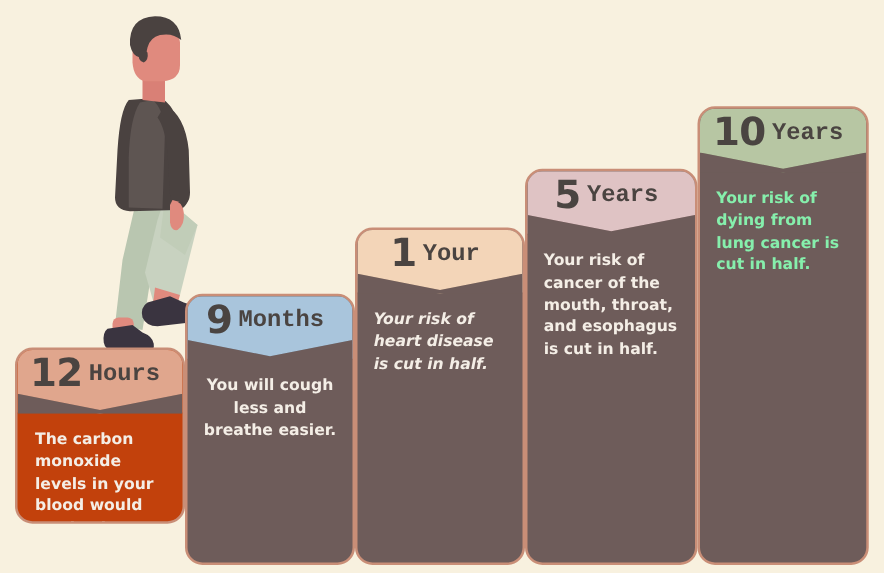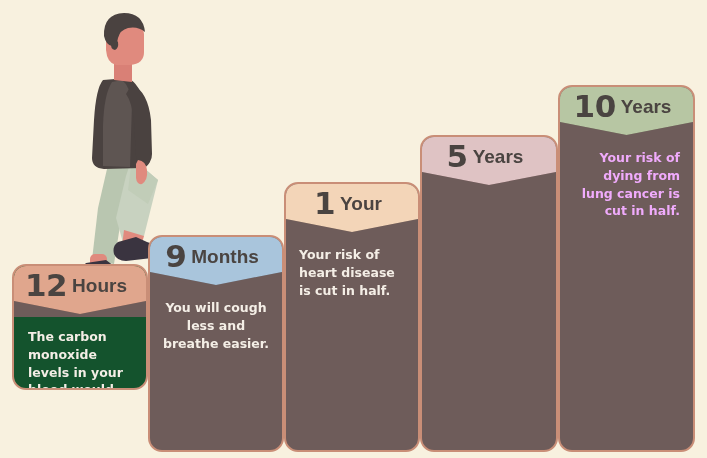--- a/index.html
+++ b/index.html
@@ -53,21 +53,21 @@
   }
   .card-header .num {
     font-family: "DejaVu Sans", sans-serif;
     font-weight: 700;
     font-size: 31px;
     line-height: 1;
     color: #4A4441;
     letter-spacing: -0.5px;
   }
   .card-header .unit {
-    font-family: Liberation Sans, sans-serif;
+    font-family: Liberation Mono, monospace;
     font-weight: 700;
     font-size: 19px;
     line-height: 1;
     color: #4A4441;
   }
   
   .notch {
     position: absolute;
     left: 0;
     bottom: -1px;
@@ -114,21 +114,21 @@
       <path d="M44 52 L62 52 L62 74 L44 72 Z" fill="#D98076"></path>
 
       <path d="M36 24 Q36 8 54 7 Q72 7 74 26 L74 44 Q74 56 60 57 L46 57 Q37 55 36 42 Z" fill="#E08A7E"></path>
 
       <path d="M34 28 Q33 6 54 5 Q73 5 75 24 Q68 18 58 20 Q50 22 48 30 Q47 38 42 38 Q36 37 34 28 Z" fill="#4A4240"></path>
       <path d="M41 34 Q45 30 48 34 Q49 40 45 42 Q40 41 41 34 Z" fill="#4A4240"></path>
     </svg>
   </div>
 
   <div id="cards">
-      <div class="card" style="left: 12px; top: 264px; width: 136px; height: 126px; background: #14532d; border-color: rgb(201, 142, 119);">
+      <div class="card" style="left: 12px; top: 278px; width: 136px; height: 141px; background: #c2410c; border-color: rgb(201, 142, 119);">
         <div class="card-header" style="height: 50px; background: rgb(224, 166, 141);">
           <span class="num">12</span>
           <span class="unit">Hours</span>
           <svg class="notch" viewBox="0 0 132 16" preserveAspectRatio="none">
             <path d="M0 0 L66 13 L132 0 L132 3 L66 16 L0 3 Z" fill="#CE9279"></path>
             <path d="M0 0 L66 13 L132 0 L132 16 L0 16 Z" fill="#6E5C5A"></path>
           </svg>
         </div>
         <div class="card-body" style="color: rgb(244, 238, 230); padding-left: 14px;">The carbon monoxide levels in your blood would get back to normal.</div>
       </div>
@@ -145,38 +145,39 @@
       </div>
       <div class="card" style="left: 284px; top: 182px; width: 136px; height: 270px; background: rgb(110, 92, 90); border-color: rgb(201, 142, 119);">
         <div class="card-header" style="height: 50px; background: rgb(243, 213, 184);">
           <span class="num">1</span>
           <span class="unit">Your</span>
           <svg class="notch" viewBox="0 0 132 16" preserveAspectRatio="none">
             <path d="M0 0 L66 13 L132 0 L132 3 L66 16 L0 3 Z" fill="#DDBC9C"></path>
             <path d="M0 0 L66 13 L132 0 L132 16 L0 16 Z" fill="#6E5C5A"></path>
           </svg>
         </div>
-        <div class="card-body" style="color: rgb(244, 238, 230);">Your risk of heart disease is cut in half.</div>
+        <div class="card-body" style="color: rgb(244, 238, 230); font-style: italic;">Your risk of heart disease is cut in half.</div>
       </div>
       <div class="card" style="left: 420px; top: 135px; width: 138px; height: 317px; background: rgb(110, 92, 90); border-color: rgb(201, 142, 119);">
         <div class="card-header" style="height: 50px; background: rgb(223, 195, 196);">
           <span class="num">5</span>
           <span class="unit">Years</span>
           <svg class="notch" viewBox="0 0 134 16" preserveAspectRatio="none">
             <path d="M0 0 L67 13 L134 0 L134 3 L67 16 L0 3 Z" fill="#C9A3A6"></path>
             <path d="M0 0 L67 13 L134 0 L134 16 L0 16 Z" fill="#6E5C5A"></path>
           </svg>
         </div>
+        <div class="card-body" style="color: rgb(244, 238, 230);">Your risk of cancer of the mouth, throat, and esophagus is cut in half.</div>
       </div>
       <div class="card" style="left: 558px; top: 85px; width: 137px; height: 367px; background: rgb(110, 92, 90); border-color: rgb(201, 142, 119);">
         <div class="card-header" style="height: 50px; background: rgb(183, 198, 163);">
           <span class="num">10</span>
           <span class="unit">Years</span>
           <svg class="notch" viewBox="0 0 133 16" preserveAspectRatio="none">
             <path d="M0 0 L66.5 13 L133 0 L133 3 L66.5 16 L0 3 Z" fill="#9BAD85"></path>
             <path d="M0 0 L66.5 13 L133 0 L133 16 L0 16 Z" fill="#6E5C5A"></path>
           </svg>
         </div>
-        <div class="card-body" style="color: #f0abfc; text-align: right;">Your risk of dying from lung cancer is cut in half.</div>
+        <div class="card-body" style="color: #86efac;">Your risk of dying from lung cancer is cut in half.</div>
       </div>
     </div>
 
 </div>
 
 </body></html>

